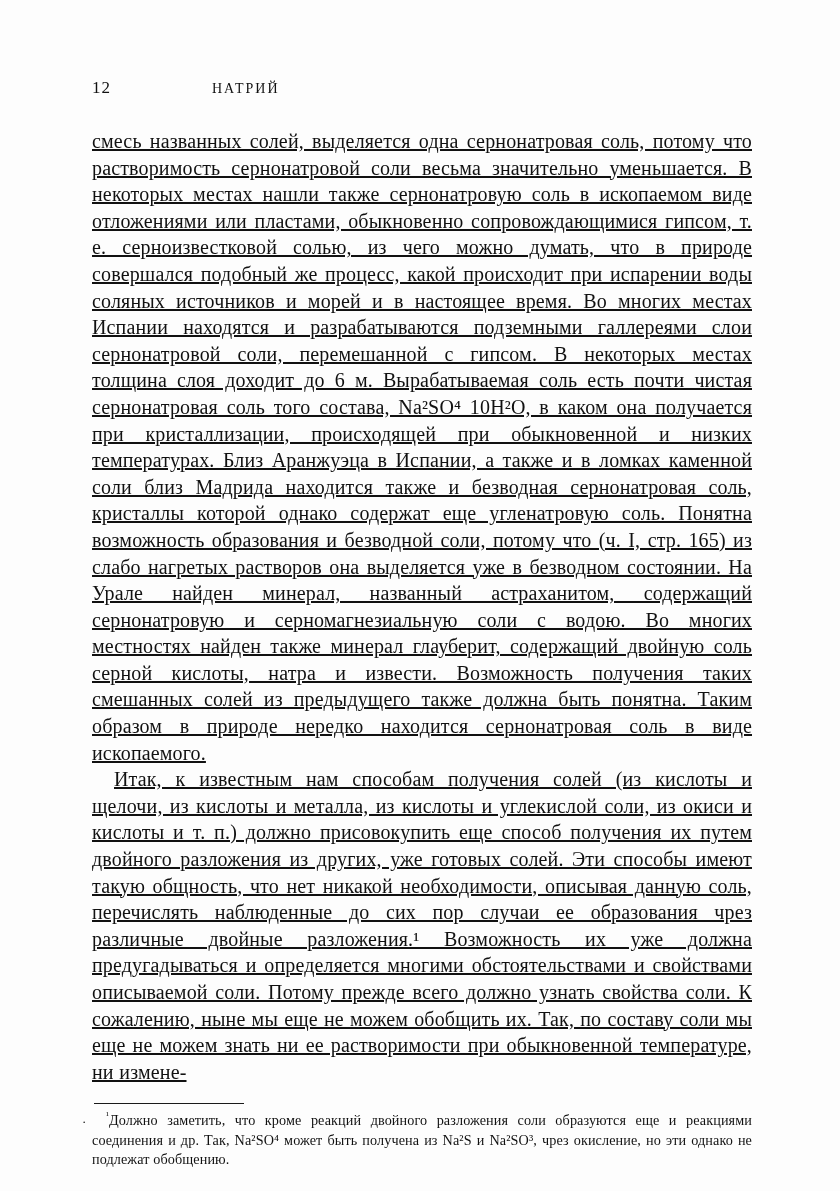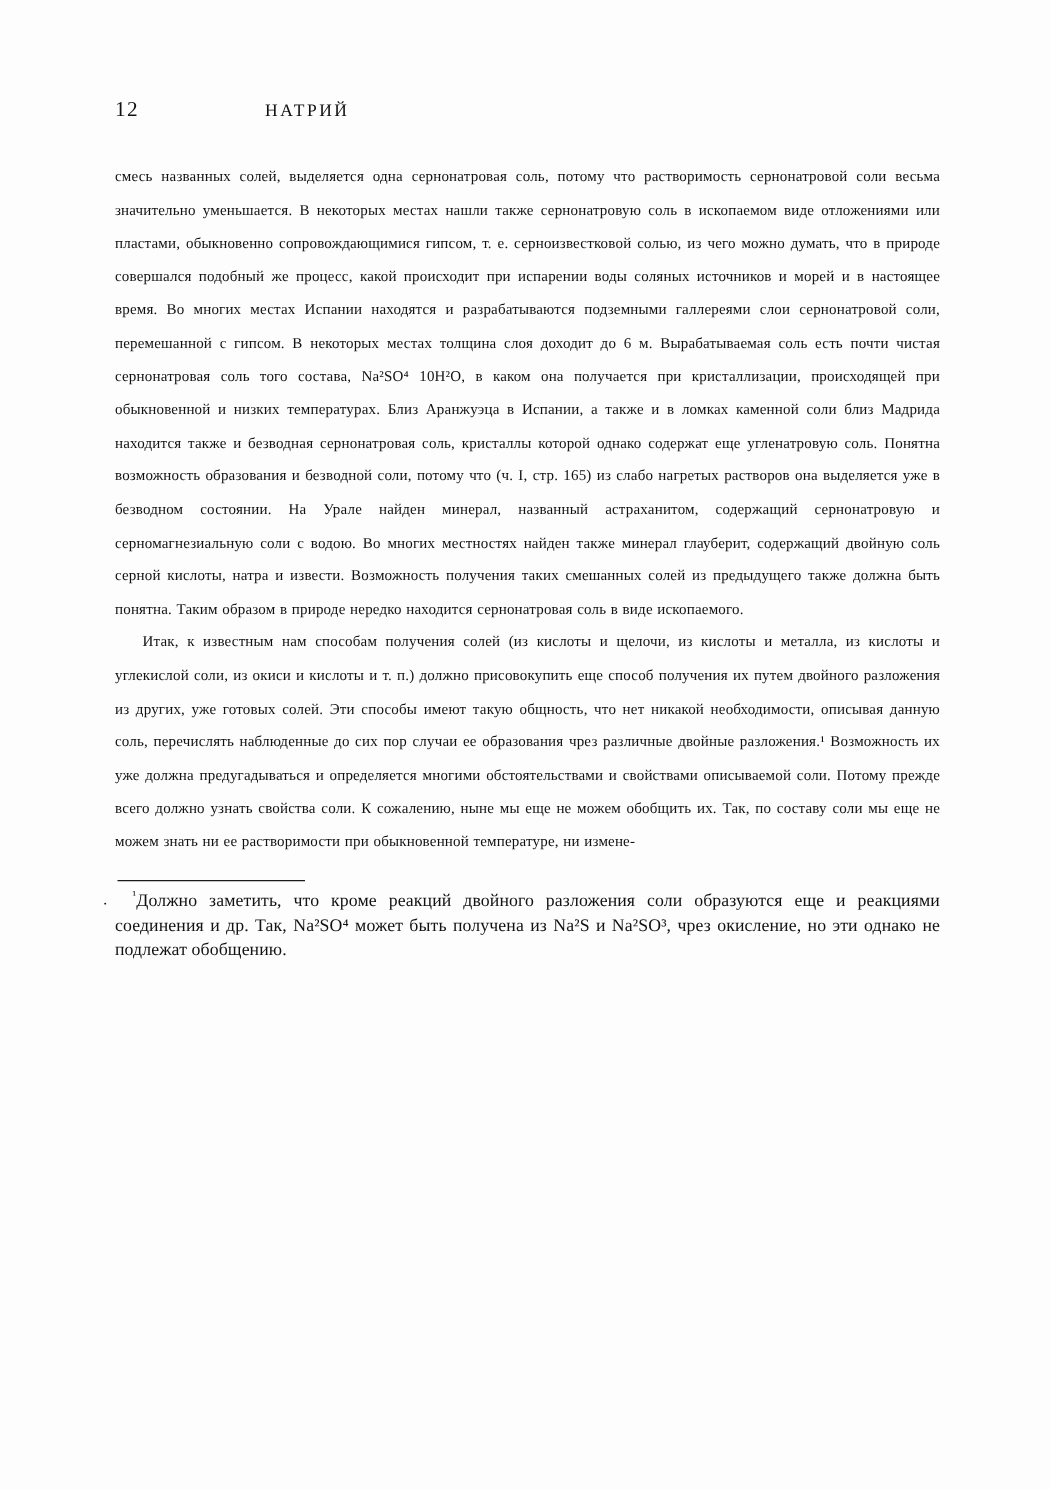--- a/index.html
+++ b/index.html
@@ -43,26 +43,27 @@
     letter-spacing: 1px;
   }
   .head-title {
     font-size: 14px;
     letter-spacing: 2px;
     font-weight: normal;
     font-family: "Liberation Serif", serif;
   }
   .body-text p {
     margin: 0;
-    font-size: 12px;
+    font-size: 20px;
     line-height: 26.6px;
     text-align: justify;
     text-justify: inter-word;
     letter-spacing: 0.15px;
     word-spacing: 0.5px;
+    text-decoration: underline;
   }
   .body-text p.indent {
     text-indent: 22px;
   }
   sup {
     font-size: 0.68em;
     vertical-align: super;
     line-height: 0;
   }
   .footnote-rule {

